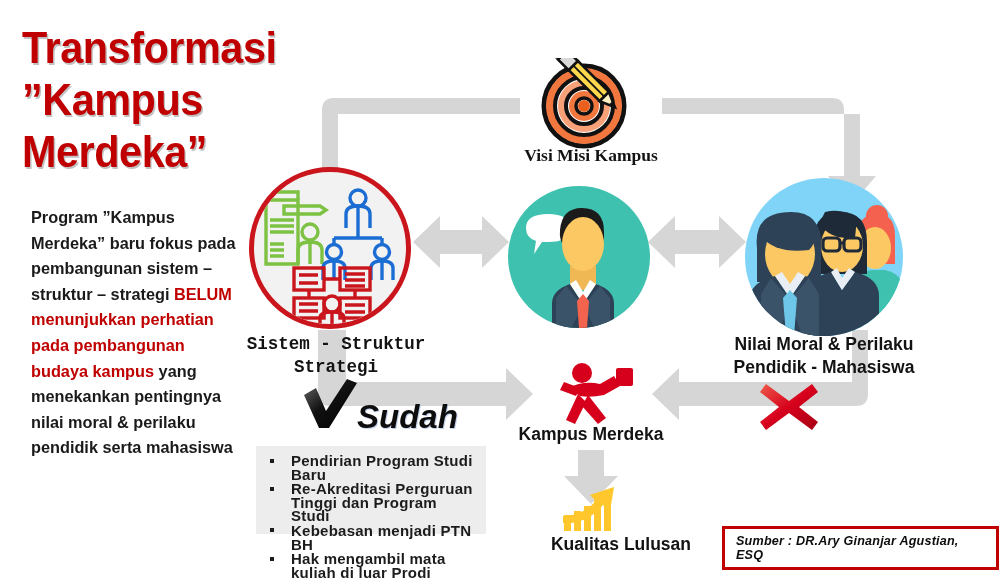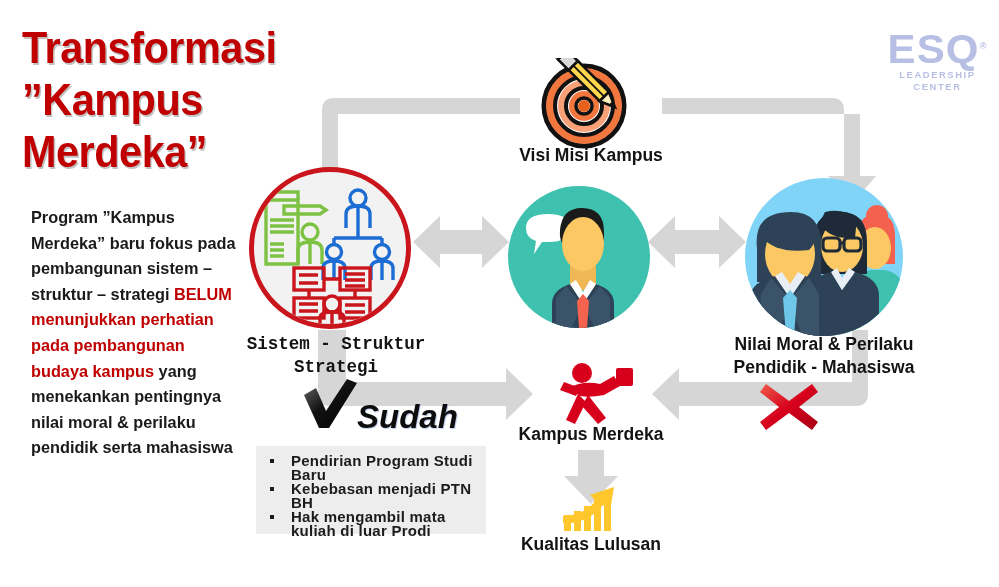--- a/index.html
+++ b/index.html
@@ -94,27 +94,20 @@
 <body>
 
 <div id="stage">
 
   <div class="title">Transformasi
 ”Kampus
 Merdeka”</div>
 
   <div class="body-par"><span>Program ”Kampus Merdeka” baru fokus pada pembangunan sistem – struktur – strategi </span><span class="hl">BELUM menunjukkan perhatian pada pembangunan budaya kampus</span><span> yang menekankan pentingnya nilai moral &amp; perilaku pendidik serta mahasiswa</span></div>
 
-  <div class="esq">
-    <div class="esq-main">
-      <span>ESQ</span><span class="esq-reg">®</span>
-    </div>
-    <div class="esq-sub1">LEADERSHIP</div>
-    <div class="esq-sub2">CENTER</div>
-  </div>
 
   <svg id="conn" viewBox="0 0 999 587">
     <defs>
       <g id="nothing"></g>
     </defs>
 
     <path d="M 520 98 L 334 98 Q 322 98 322 110 L 322 176 L 306 176 L 330 204 L 354 176 L 338 176 L 338 114 L 520 114 Z" fill="#D6D6D6"></path>
 
     <path d="M 662 98 L 832 98 Q 844 98 844 110 L 844 176 L 828 176 L 852 204 L 876 176 L 860 176 L 860 114 L 662 114 Z" fill="#D6D6D6"></path>
 
@@ -143,21 +136,21 @@
       <g transform="rotate(-45 62 34)">
         <rect x="56" y="-3" width="13" height="44" fill="#FFD84D" stroke="#111" stroke-width="2.6"></rect>
         <line x1="62.5" y1="-3" x2="62.5" y2="41" stroke="#111" stroke-width="1.8"></line>
         <rect x="56" y="-18" width="13" height="15" fill="#D9D9D9" stroke="#111" stroke-width="2.6"></rect>
         <rect x="56" y="-30" width="13" height="12" rx="4" fill="#F2603A" stroke="#111" stroke-width="2.6"></rect>
         <polygon points="56,41 69,41 62.5,56" fill="#FFF1C2" stroke="#111" stroke-width="2.6"></polygon>
         <polygon points="59.5,50 65.5,50 62.5,56" fill="#111"></polygon>
       </g>
     </svg>
   </div>
-  <div class="node-label" style="left:491px; top:144px; width:200px;">Visi Misi Kampus</div>
+  <div class="node-label" style="left:491px; top:144px; width:200px;font-family:Liberation Serif, serif;">Visi Misi Kampus</div>
 
   <div class="circ" style="left:249px; top:167px; width:162px; height:162px; background:#F2F2F2; border:5px solid #C9151B;">
     <svg viewBox="0 0 152 152" width="152" height="152">
 
       <g stroke="#7DC242" stroke-width="3.4" fill="none">
         <path d="M12 28 L44 28 L44 92 L12 92 Z"></path>
         <path d="M12 28 L20 20 L44 20 L44 28"></path>
         <line x1="16" y1="48" x2="40" y2="48"></line>
         <line x1="16" y1="54" x2="40" y2="54"></line>
         <line x1="16" y1="60" x2="40" y2="60"></line>
@@ -284,21 +277,21 @@
       <g fill="#FFC72C">
         <rect x="4" y="32" width="7" height="16"></rect>
         <rect x="14" y="28" width="7" height="20"></rect>
         <rect x="24" y="23" width="7" height="25"></rect>
         <rect x="34" y="17" width="7" height="31"></rect>
         <rect x="44" y="10" width="7" height="38"></rect>
         <path d="M3 33 Q22 33 36 18 L30 12 L54 4 L50 28 L43 22 Q26 42 3 40 Z"></path>
       </g>
     </svg>
   </div>
-  <div class="node-label" style="left:491px; top:533px; width:200px;">Kualitas Lulusan</div>
+  <div class="node-label" style="left:491px; top:533px; width:200px;text-align:right;">Kualitas Lulusan</div>
 
   <div style="position:absolute; left:302px; top:378px; width:58px; height:52px;">
     <svg viewBox="0 0 58 52" width="58" height="52">
       <defs>
         <linearGradient id="chkg" x1="0" y1="0" x2="1" y2="1">
           <stop offset="0" stop-color="#6e6e6e"></stop>
           <stop offset="0.45" stop-color="#111"></stop>
           <stop offset="1" stop-color="#000"></stop>
         </linearGradient>
       </defs>
@@ -316,19 +309,21 @@
           <stop offset="1" stop-color="#A60014"></stop>
         </linearGradient>
       </defs>
       <path d="M8 2 L31 19 L54 2 L60 10 L41 25 L60 40 L54 48 L31 31 L8 48 L2 40 L21 25 L2 10 Z" fill="url(#xg)"></path>
     </svg>
   </div>
 
   <div class="bullets">
     <ul>
         <li>Pendirian  Program  Studi Baru</li>
+        <li>Re-Akreditasi  Perguruan  Tinggi  dan Program  Studi</li>
         <li>Kebebasan menjadi  PTN BH</li>
         <li>Hak mengambil  mata kuliah di luar Prodi</li>
       </ul>
   </div>
 
+  <div class="source">Sumber : DR.Ary Ginanjar Agustian, ESQ</div>
 
 </div>
 
 </body></html>

